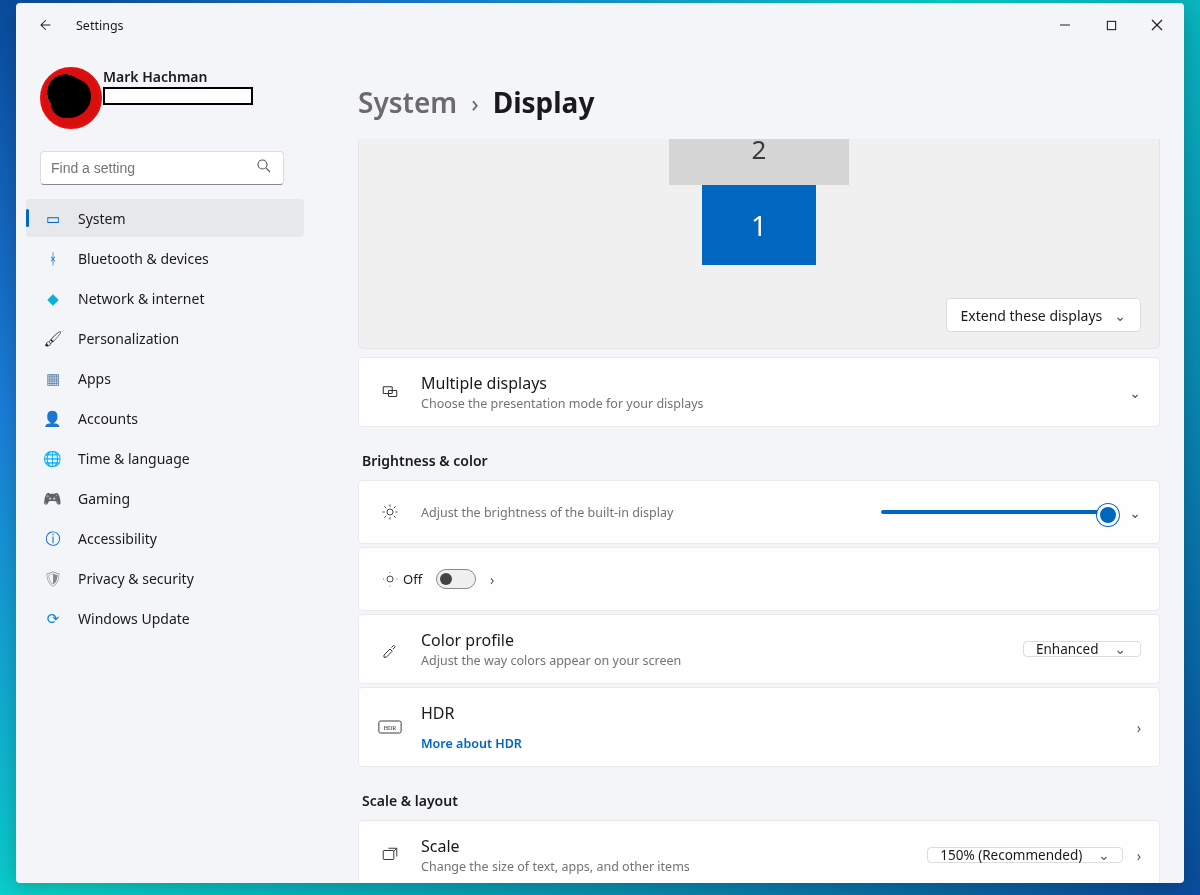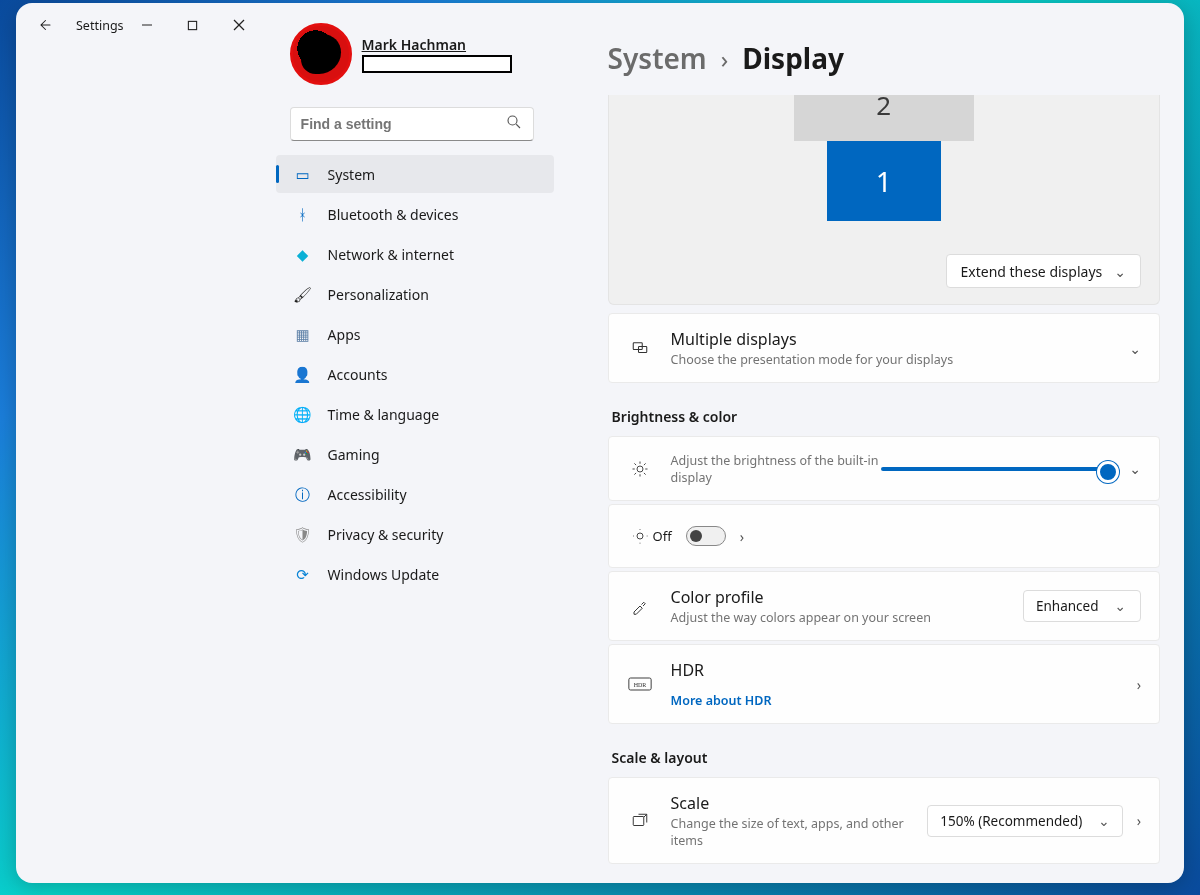--- a/index.html
+++ b/index.html
@@ -9,24 +9,24 @@
     background: linear-gradient(135deg, #0a4b9e 0%, #1b7fdc 20%, #08d6cb 45%, #0a4b9e 100%);
     overflow: hidden;
     font-size: 14px;
     color: #1a1a1a;
   }
   .window {
     position: absolute;
     left: 16px; top: 3px;
     width: 1168px; height: 880px;
     background: #f4f5f9;
-    border-radius: 16px;
+    border-radius: 4px;
     box-shadow: 0 4px 24px rgba(0,0,0,.25);
     overflow: hidden;
-    display: flex; flex-direction: row;
+    display: flex; flex-direction: column;
   }
   
   .titlebar {
     height: 44px;
     display: flex; align-items: center;
     padding: 0 4px 0 8px;
   }
   .back-btn {
     width: 40px; height: 40px;
     display:flex; align-items:center; justify-content:center;
@@ -39,23 +39,22 @@
 
   .body { flex:1; display:flex; overflow:hidden; }
 
   
   .sidebar {
     width: 298px; flex-shrink:0;
     padding: 0 10px 0 0;
     display:flex; flex-direction:column;
   }
   .profile {
-    display:flex; align-items:center; gap:10px;
+    display:flex; align-items:flex-start; gap:1px;
     padding: 20px 8px 14px 24px;
-    text-decoration: underline;
   }
   .avatar {
     width: 62px; height:62px; border-radius:50%;
     background: radial-gradient(circle at 40% 40%, #000 0%, #000 38%, #d80f0f 38%, #d80f0f 82%, #000 82%);
     border: 3px solid #e30f0f;
     position:relative; overflow:hidden;
   }
   .avatar::after { content:""; position:absolute; inset:8px; background:#000; border-radius:50% 50% 60% 40%; }
   .profile-name { font-weight:600; font-size:14px; }
   .email-redact { width:150px; height:18px; border:2px solid #000; background:#fff; margin-top:1px; }
@@ -63,21 +62,20 @@
   .search {
     margin: 8px 20px 14px 24px;
     height: 34px;
     background:#fff; border:1px solid #dcdcdc; border-bottom:1.5px solid #8a8a8a;
     border-radius:4px;
     display:flex; align-items:center; padding:0 10px;
   }
   .search input {
     flex:1; border:none; outline:none; font-size:14px; background:transparent;
     color:#5f5f5f;
-    font-weight:bold;
   }
   .search .sicon { color:#555; }
 
   .nav { display:flex; flex-direction:column; gap:2px; padding-left:10px; }
   .nav-item {
     height: 38px; display:flex; align-items:center; gap:16px;
     padding: 0 12px 0 18px; border-radius:4px;
     font-size:14px; color:#1a1a1a;
     position:relative;
   }
@@ -142,21 +140,21 @@
   }
   .card-icon { width:26px; display:flex; justify-content:center; color:#333; }
   .card-text { margin-left:18px; flex:1; }
   .card-title { font-size:16px; }
   .card-sub { font-size:12.5px; color:#737373; margin-top:1px; }
   .card-link { font-size:12.5px; color:#0067c0; font-weight:600; margin-top:11px; }
   .card-ctrl { display:flex; align-items:center; gap:14px; }
   .chev { color:#555; }
   .pill-dd {
     background:#fff; border:1px solid #dcdcdc; border-radius:4px;
-    height:32px; padding:0 12px;
+    height:16px; padding:0 12px;
     display:flex; align-items:center; gap:16px;
     font-size:13.5px; min-width:118px;
   }
 
   .slider {
     width:230px; height:4px; background:#0067c0; border-radius:2px;
     position:relative; margin-right:4px;
   }
   .slider::after {
     content:""; position:absolute; right:-8px; top:-6px;

